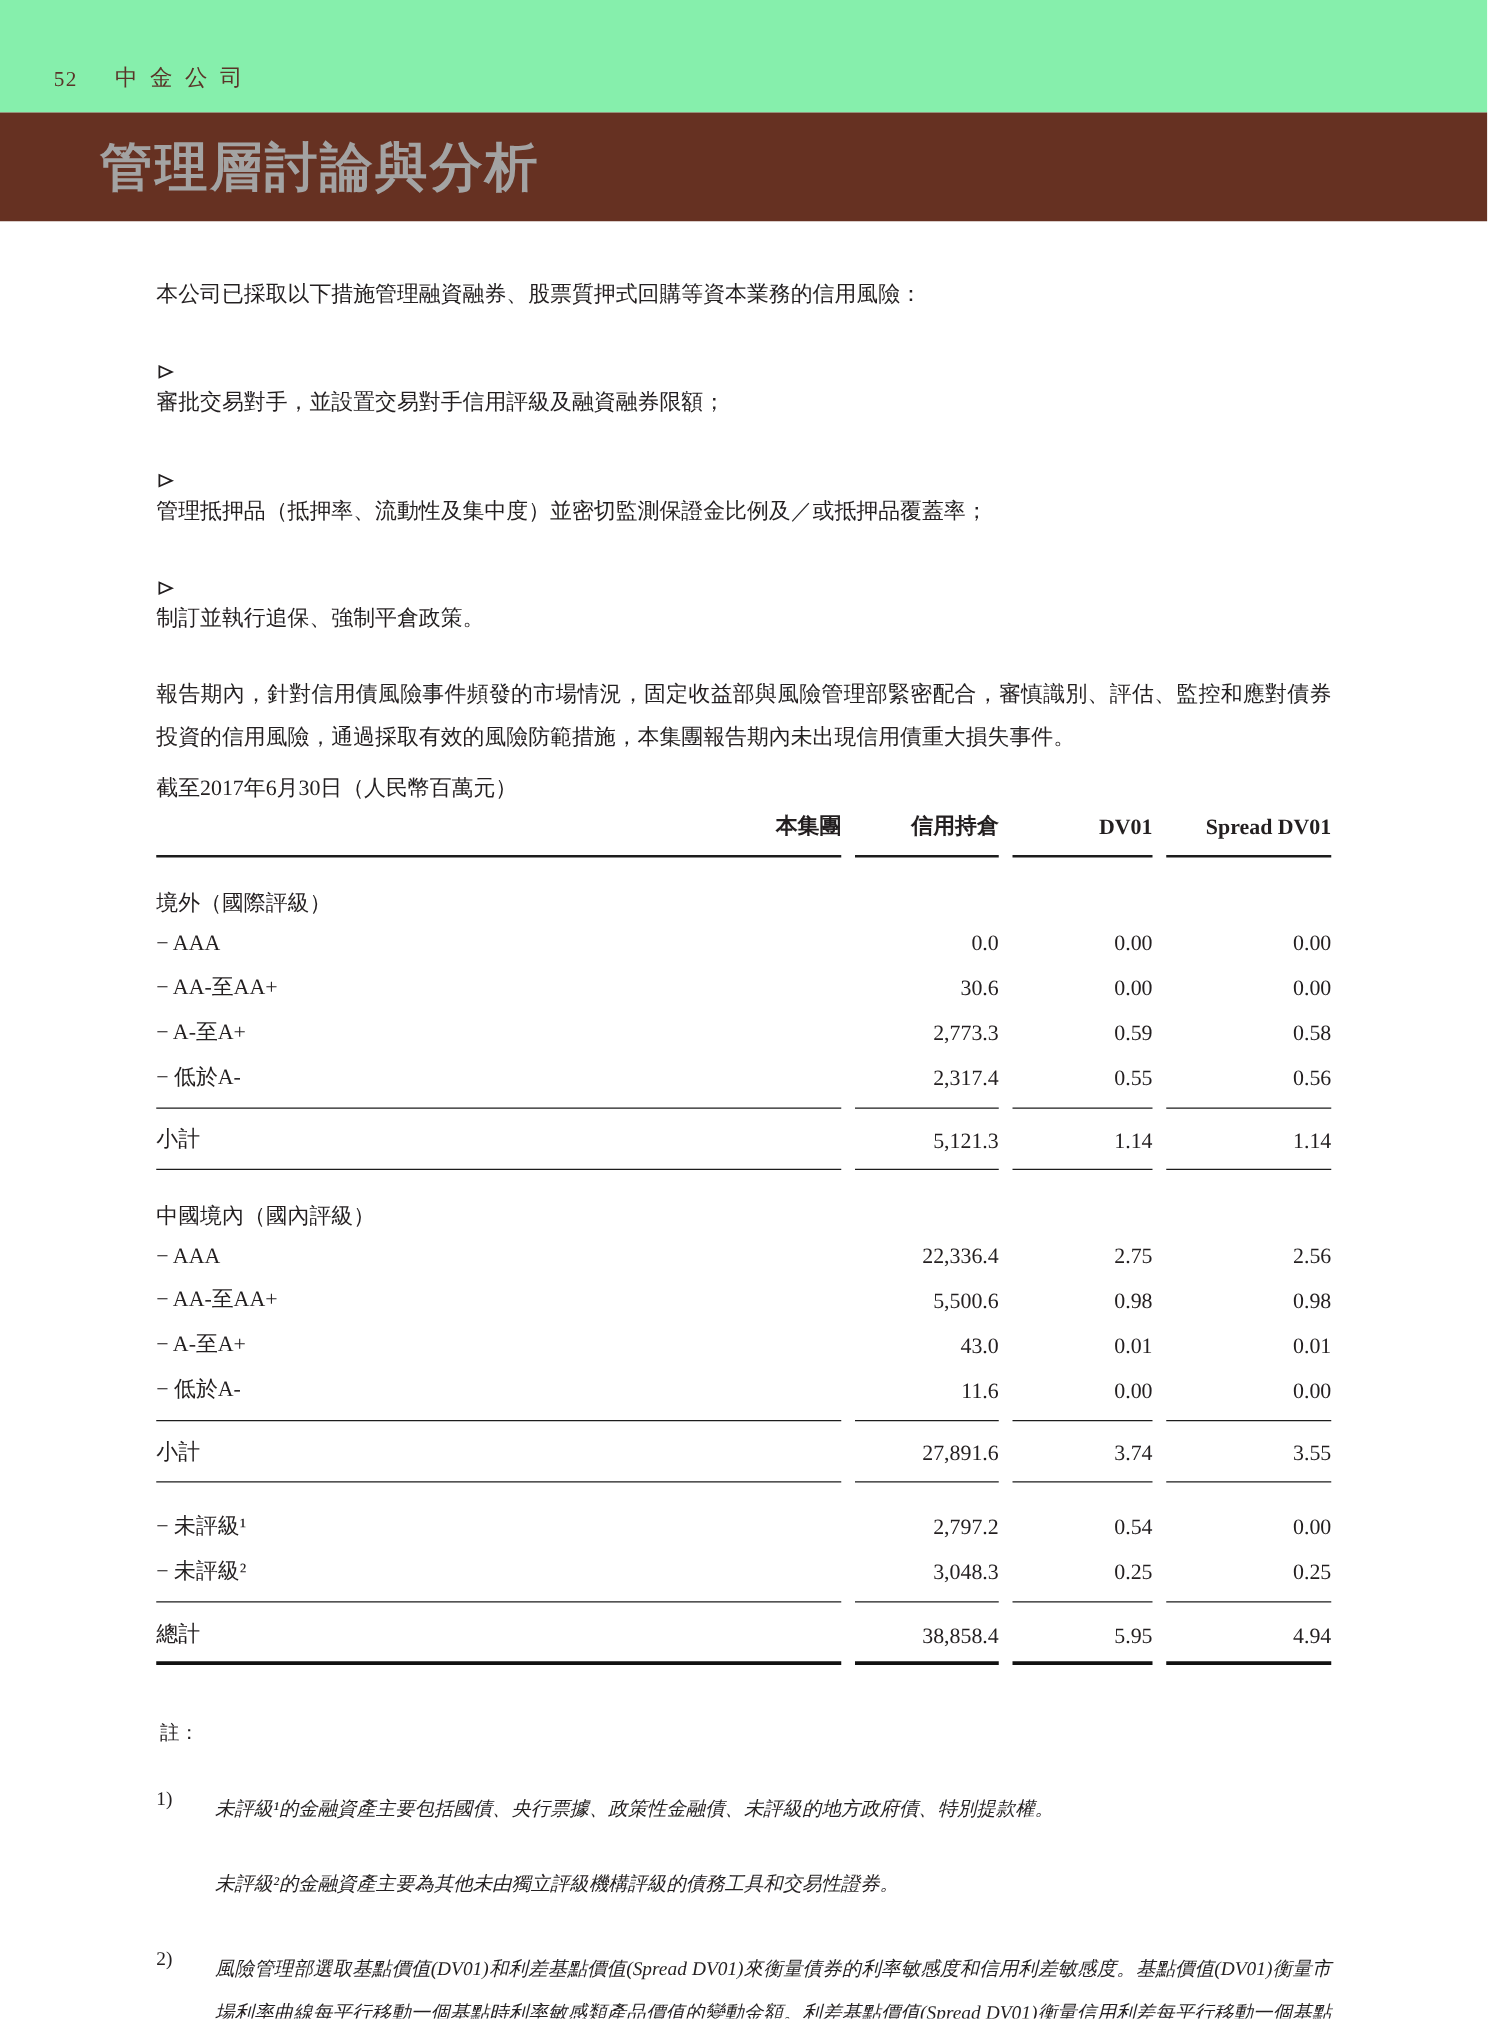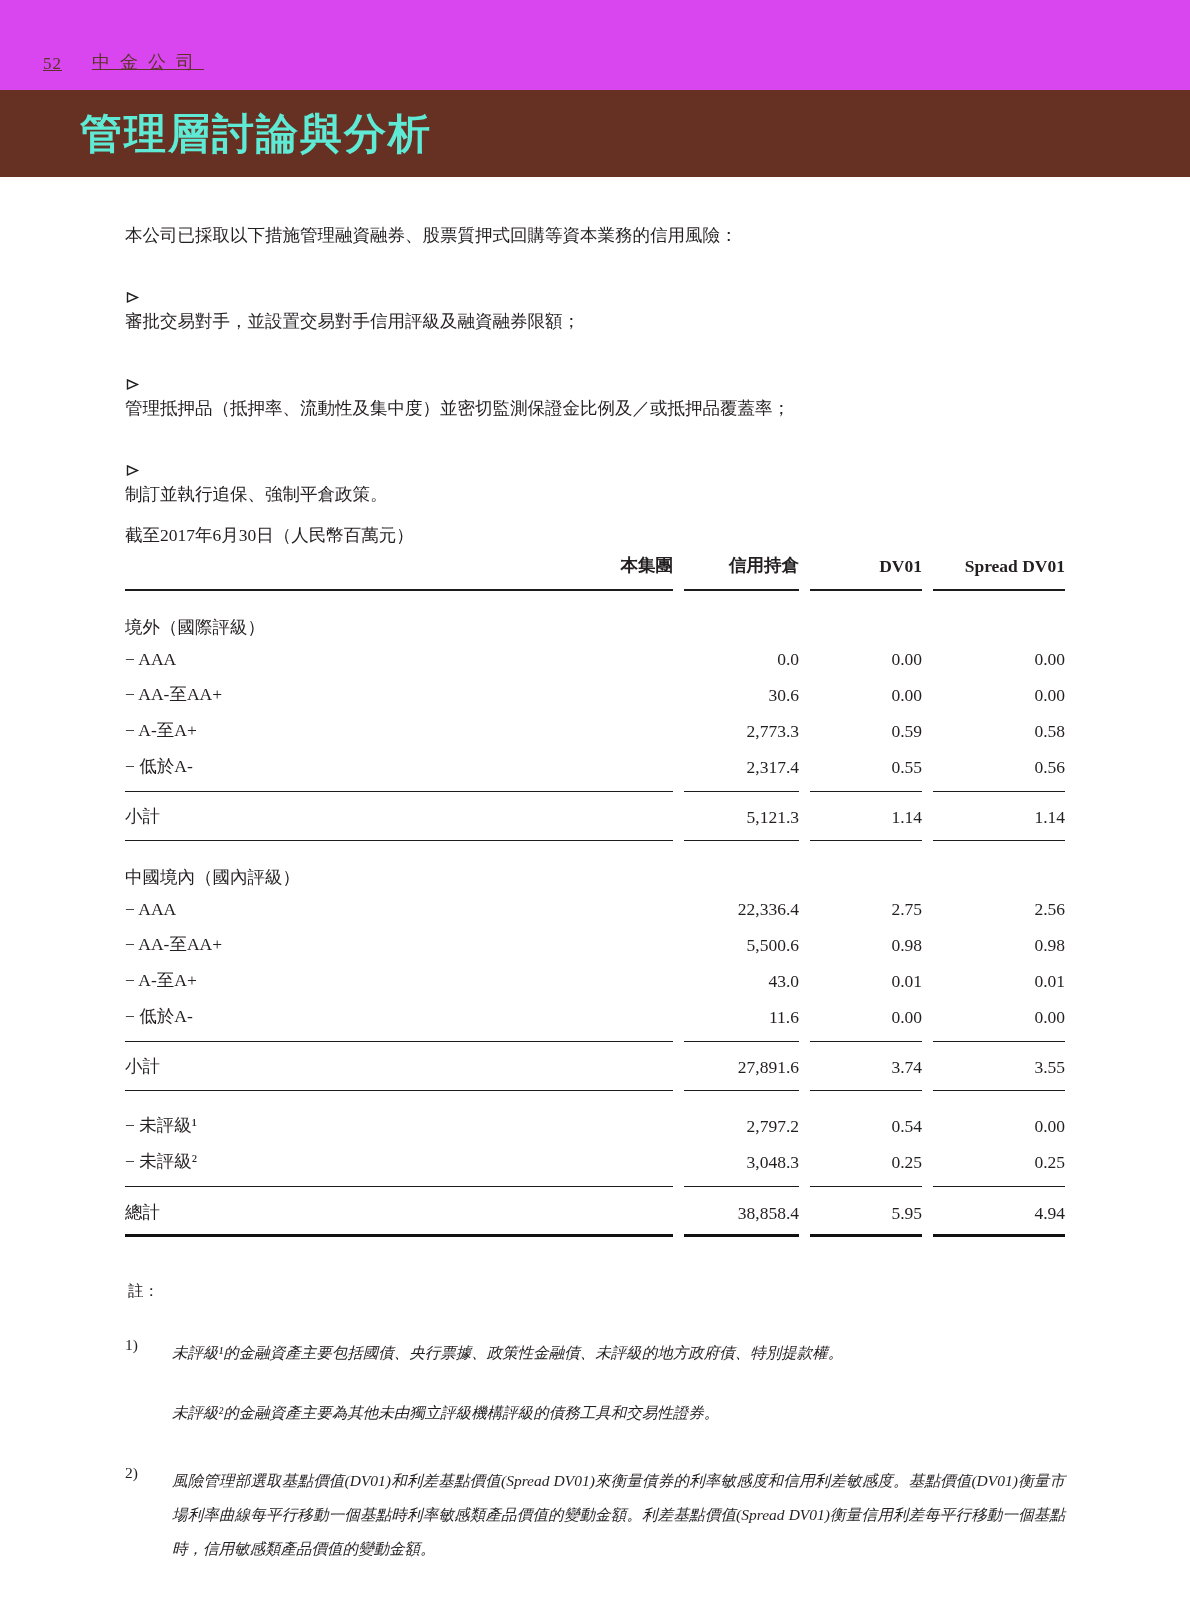--- a/index.html
+++ b/index.html
@@ -8,43 +8,42 @@
     width:1190px; height:1615px;
     background:#ffffff;
     font-family:"Liberation Serif","DejaVu Serif",serif;
     color:#231f20;
     overflow:hidden;
     box-sizing:border-box;
   }
   
   .page-band {
     height:90px;
-    background:#d946ef;
+    background:#86efac;
     display:flex;
     align-items:flex-end;
     padding:0 0 16px 43px;
     box-sizing:border-box;
     color:#5a3428;
-    text-decoration:underline;
   }
   .page-num { font-size:17px; margin-right:30px; letter-spacing:1px; }
   .company-name { font-size:18px; letter-spacing:10px; }
 
   
   .title-banner {
     height:87px;
     background:#663122;
     display:flex;
     align-items:center;
     padding-left:80px;
     box-sizing:border-box;
   }
   .title-banner h1 {
     margin:0;
-    color:#5eead4;
+    color:#a3a3a3;
     font-size:42px;
     font-weight:bold;
     letter-spacing:2px;
   }
 
   .content { padding:42px 125px 0 125px; box-sizing:border-box; }
 
   .intro { margin:0; font-size:17.5px; line-height:1.9; }
 
   .bullet { display:flex; margin-top:31px; font-size:17.5px; line-height:1.9;flex-direction:column; }
@@ -143,20 +142,21 @@
 
     <div class="bullet">
       <span class="marker">
         <svg width="15" height="15" viewBox="0 0 15 15">
             <path d="M2.5 3 L12.5 7.5 L2.5 12 Z" fill="none" stroke="#231f20" stroke-width="1.4" stroke-linejoin="miter"></path>
           </svg>
       </span>
       <span class="bullet-text">制訂並執行追保、強制平倉政策。</span>
     </div>
 
+    <p class="body-para">報告期內，針對信用債風險事件頻發的市場情況，固定收益部與風險管理部緊密配合，審慎識別、評估、監控和應對債券投資的信用風險，通過採取有效的風險防範措施，本集團報告期內未出現信用債重大損失事件。</p>
 
     <div class="table-caption">截至2017年6月30日（人民幣百萬元）</div>
 
     <table class="credit-table">
       <colgroup>
           <col class="c1">
           <col class="c2">
           <col class="c3">
           <col class="c4">
         </colgroup>

